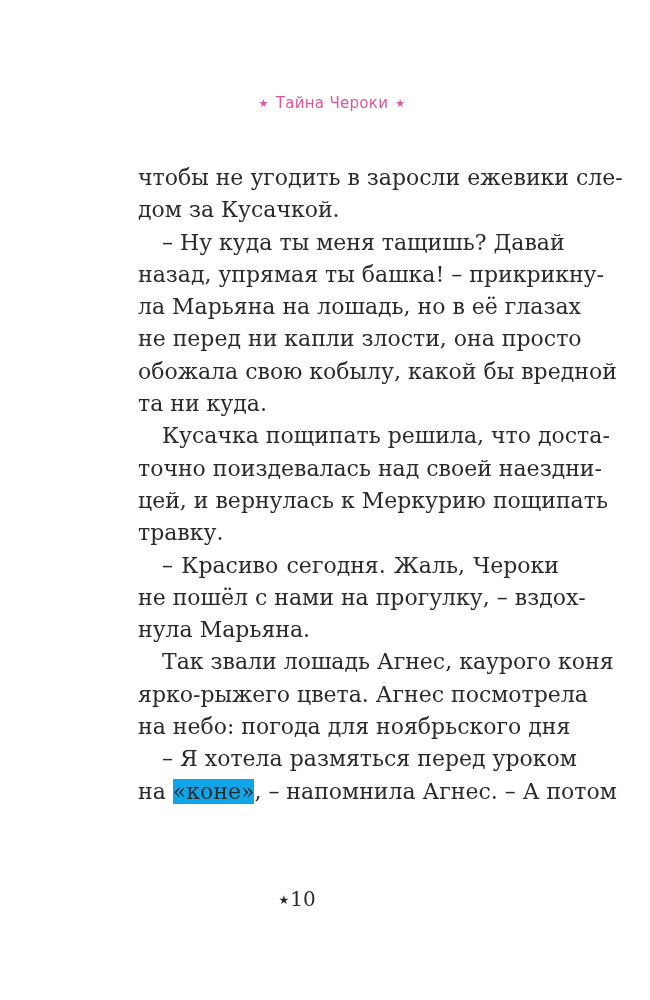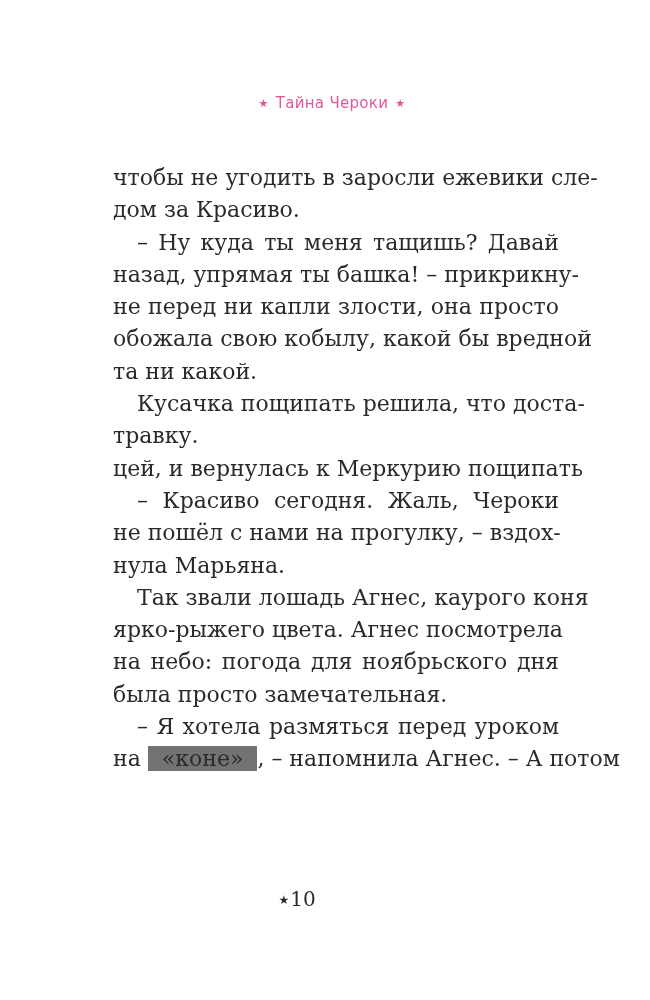--- a/index.html
+++ b/index.html
@@ -28,58 +28,60 @@
     font-size: 22px;
     line-height: 32.3px;
     color: #2a2a2a;
   }
   .line {
     display: block;
     height: 32.3px;
     white-space: nowrap;
     text-align: justify;
     text-align-last: justify;
+    margin-left: 25px;
   }
   .line.last { text-align-last: left; }
   .line.indent { padding-left: 24px; }
-  .hl { background: #737373; padding: 0 14px; }
+  .hl { background: #0ea5e9; padding: 0 0; }
   .folio {
     position: absolute;
     top: 887px; left: 0; width: 594px;
     text-align: center;
     font-family: "DejaVu Serif", serif;
     font-size: 20px;
     color: #2a2a2a;
   }
   .folio .star { font-size: 12px; position: relative; top: -2px; margin-right: 1px; }
 </style>
 </head>
 <body>
 
 <div class="running-head">
   <span class="star">★</span><span>Тайна Чероки</span><span class="star">★</span>
 </div>
 
 <div class="body-text">
   <span class="line">чтобы не угодить в заросли ежевики сле-</span>
-  <span class="line last">дом за Красиво.</span>
+  <span class="line last">дом за Кусачкой.</span>
   <span class="line indent">– Ну куда ты меня тащишь? Давай</span>
   <span class="line">назад, упрямая ты башка! – прикрикну-</span>
+  <span class="line">ла Марьяна на лошадь, но в её глазах</span>
   <span class="line">не перед ни капли злости, она просто</span>
   <span class="line">обожала свою кобылу, какой бы вредной</span>
-  <span class="line last">та ни какой.</span>
+  <span class="line last">та ни куда.</span>
   <span class="line indent">Кусачка пощипать решила, что доста-</span>
+  <span class="line">точно поиздевалась над своей наездни-</span>
+  <span class="line">цей, и вернулась к Меркурию пощипать</span>
   <span class="line last">травку.</span>
-  <span class="line">цей, и вернулась к Меркурию пощипать</span>
   <span class="line indent">– Красиво сегодня. Жаль, Чероки</span>
   <span class="line">не пошёл с нами на прогулку, – вздох-</span>
   <span class="line last">нула Марьяна.</span>
   <span class="line indent">Так звали лошадь Агнес, каурого коня</span>
   <span class="line">ярко-рыжего цвета. Агнес посмотрела</span>
   <span class="line">на небо: погода для ноябрьского дня</span>
-  <span class="line last">была просто замечательная.</span>
   <span class="line indent">– Я хотела размяться перед уроком</span>
   <span class="line"><span>на </span><span class="hl">«коне»</span><span>, – напомнила Агнес. – А потом</span></span>
 </div>
 
 <div class="folio">
   <span class="star">★</span><span>10</span>
 </div>
 
 </body></html>

